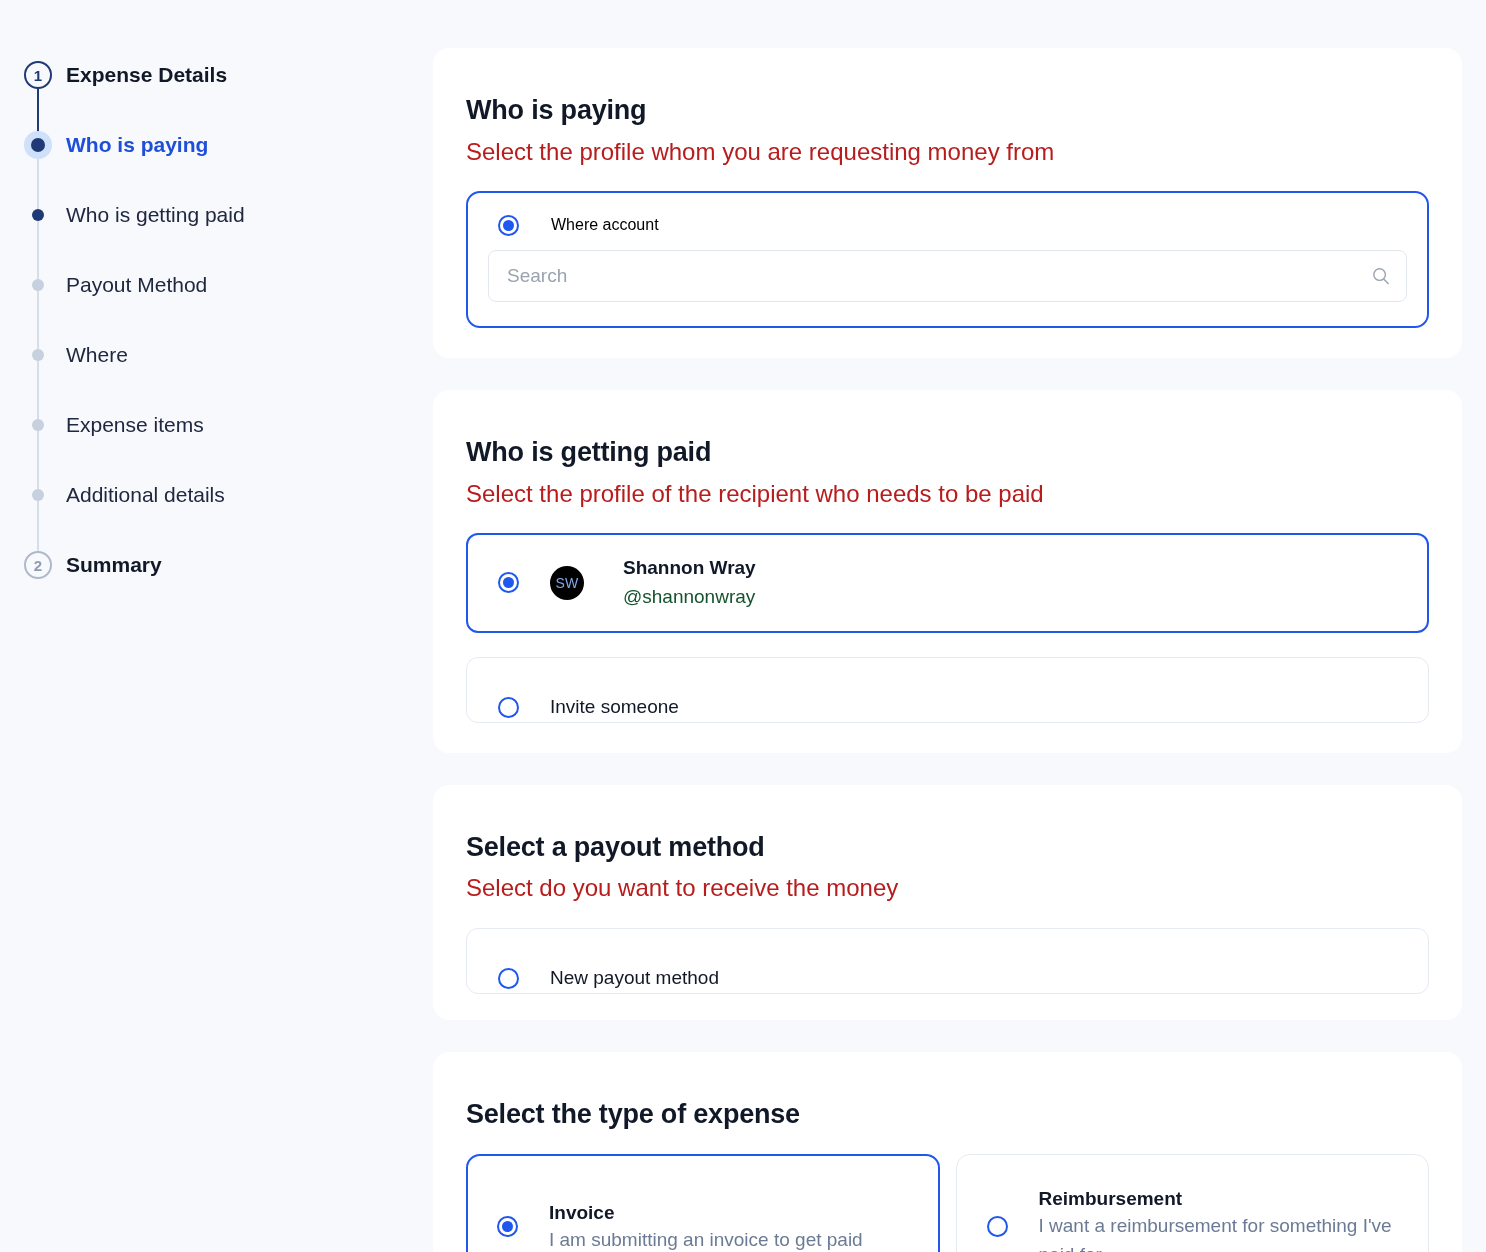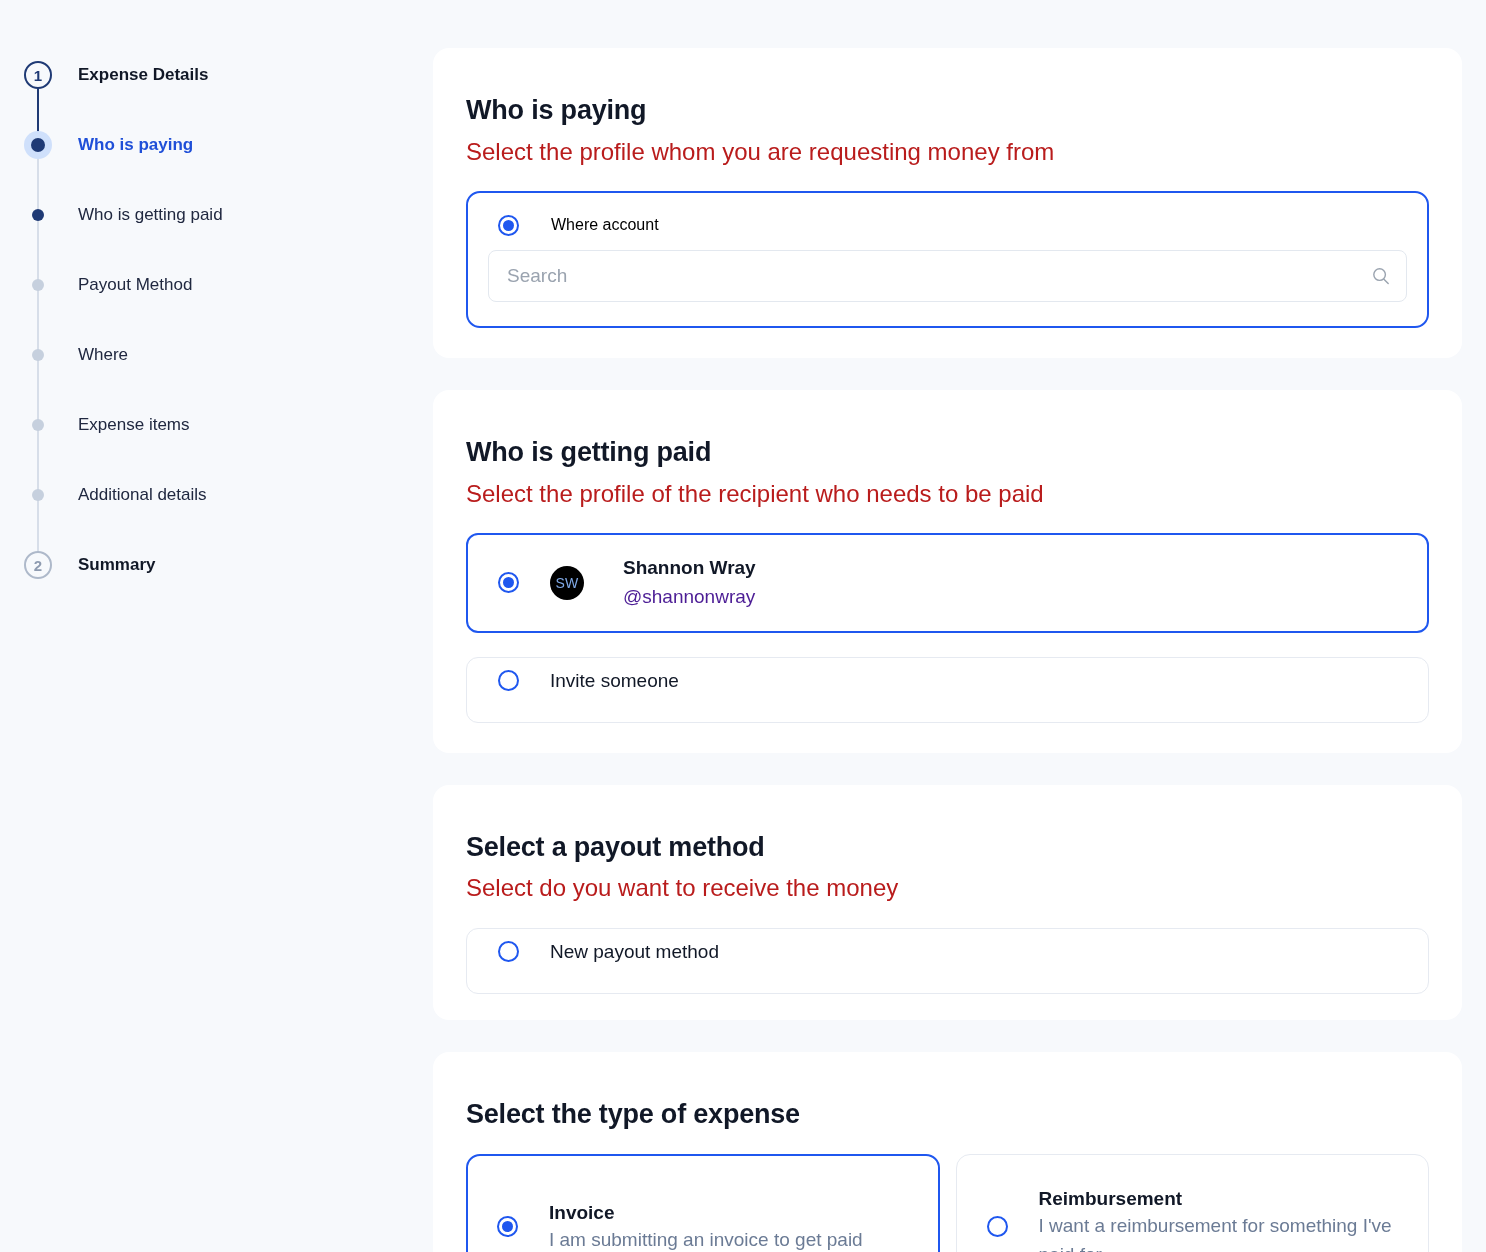--- a/index.html
+++ b/index.html
@@ -96,22 +96,22 @@
     height: 28px;
     border-radius: 50%;
     background: #cfe0fb;
     display: flex;
     align-items: center;
     justify-content: center;
   }
   .dot-halo .dot { width: 14px; height: 14px; background: #1f3a75; }
 
   .step .label {
-    margin-left: 24px;
-    font-size: 17px;
+    margin-left: 12px;
+    font-size: 21px;
     color: #202840;
     white-space: nowrap;
   }
   .step .label.bold { font-weight: bold; color: #111827; }
   .step .label.current { font-weight: bold; color: #1f4fd8; }
   .step .label.muted { color: #202840; font-weight: normal; }
 
   
   .main {
     position: relative;
@@ -144,22 +144,22 @@
     line-height: 1.3;
   }
 
   
   .option {
     margin-top: 24px;
     border: 1px solid #e6eaf1;
     border-radius: 12px;
     background: #ffffff;
     display: flex;
-    align-items: flex-start;
-    padding: 12px 31px;
+    align-items: flex-end;
+    padding: 4px 31px;
     min-height: 66px;
   }
   .option.selected {
     border: 2px solid #1f57ef;
     padding: 0 30px;
   }
   .option.tall { min-height: 100px; align-items: center; }
 
   .option .opt-label {
     margin-left: 31px;
@@ -249,21 +249,21 @@
   }
   .profile-text { margin-left: 39px; }
   .profile-name {
     font-size: 19px;
     font-weight: bold;
     color: #111827;
     line-height: 1.5;
   }
   .profile-handle {
     font-size: 19px;
-    color: #4c1d95;
+    color: #14532d;
     line-height: 1.5;
   }
 
   
   .type-row {
     margin-top: 25px;
     display: flex;
     gap: 16px;
   }
   .type-card {

